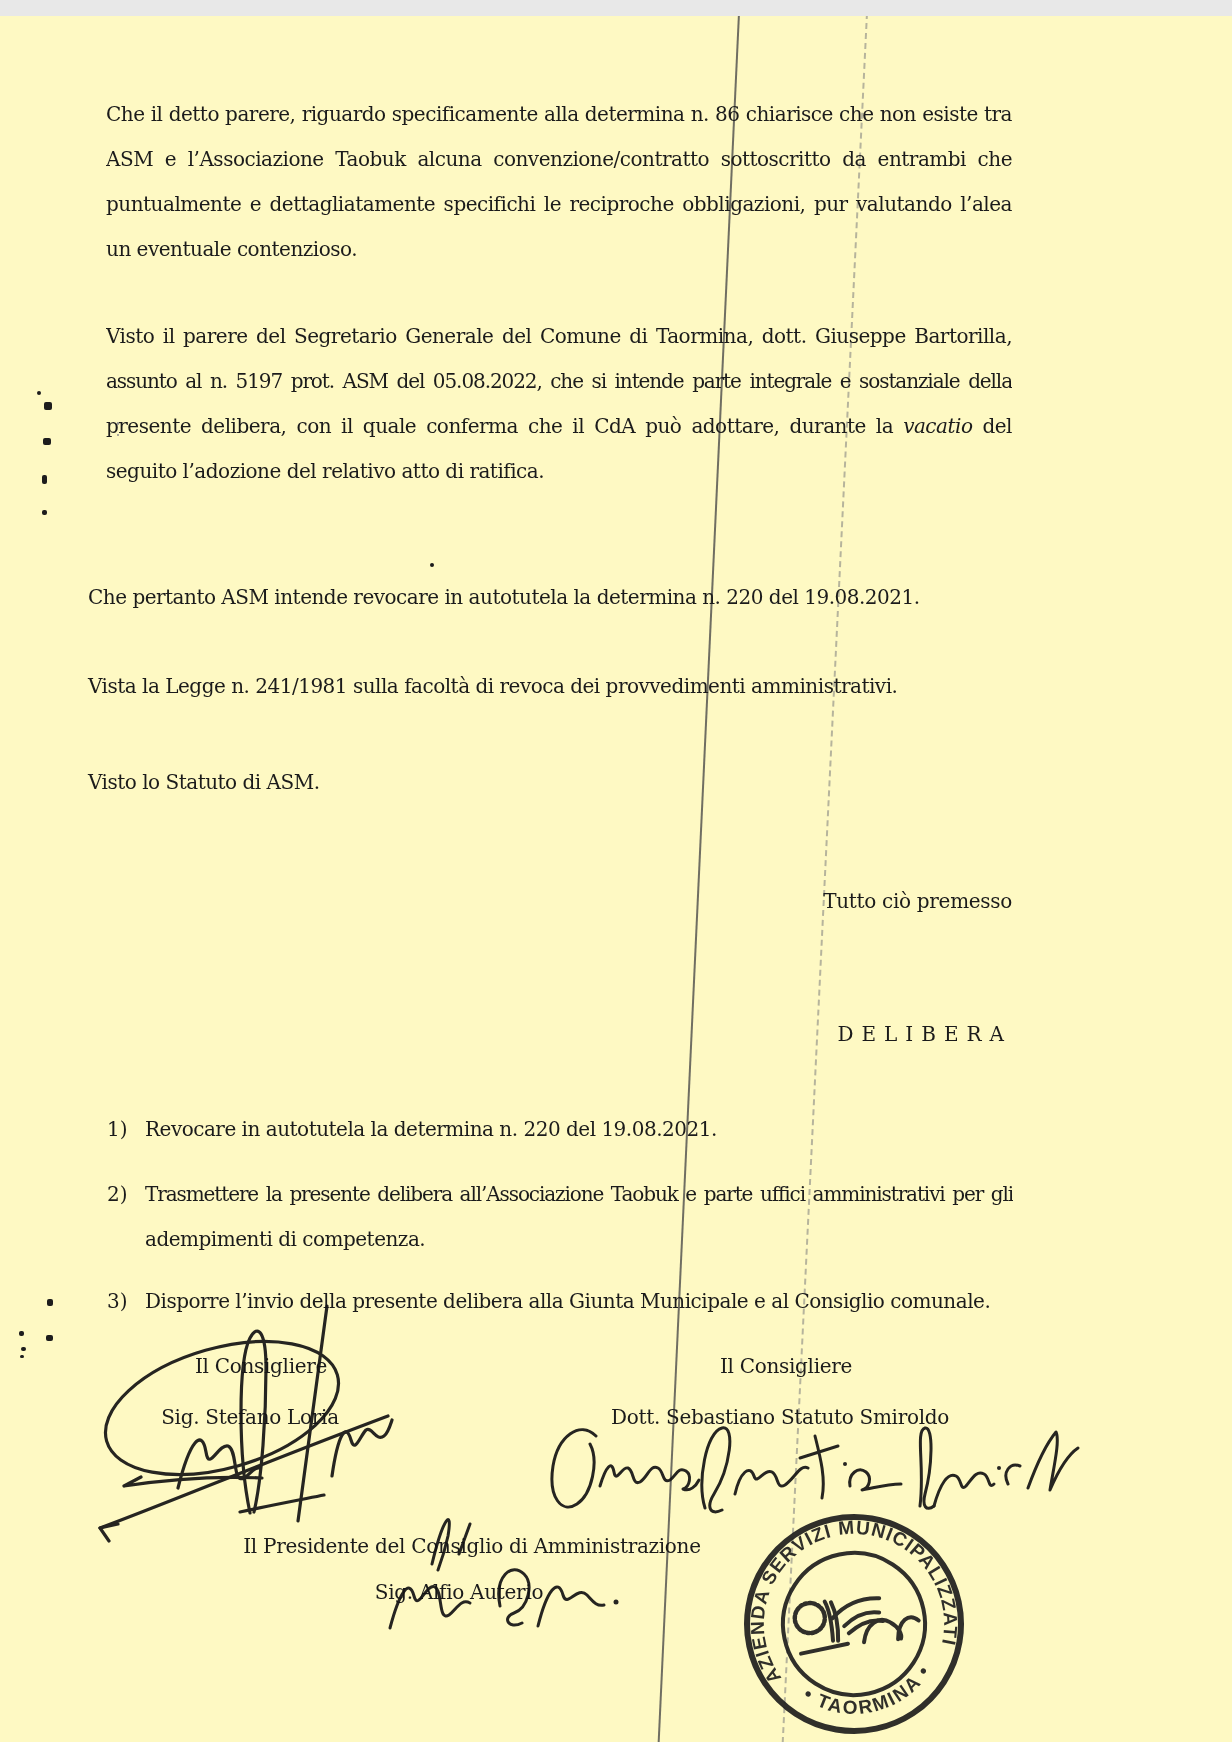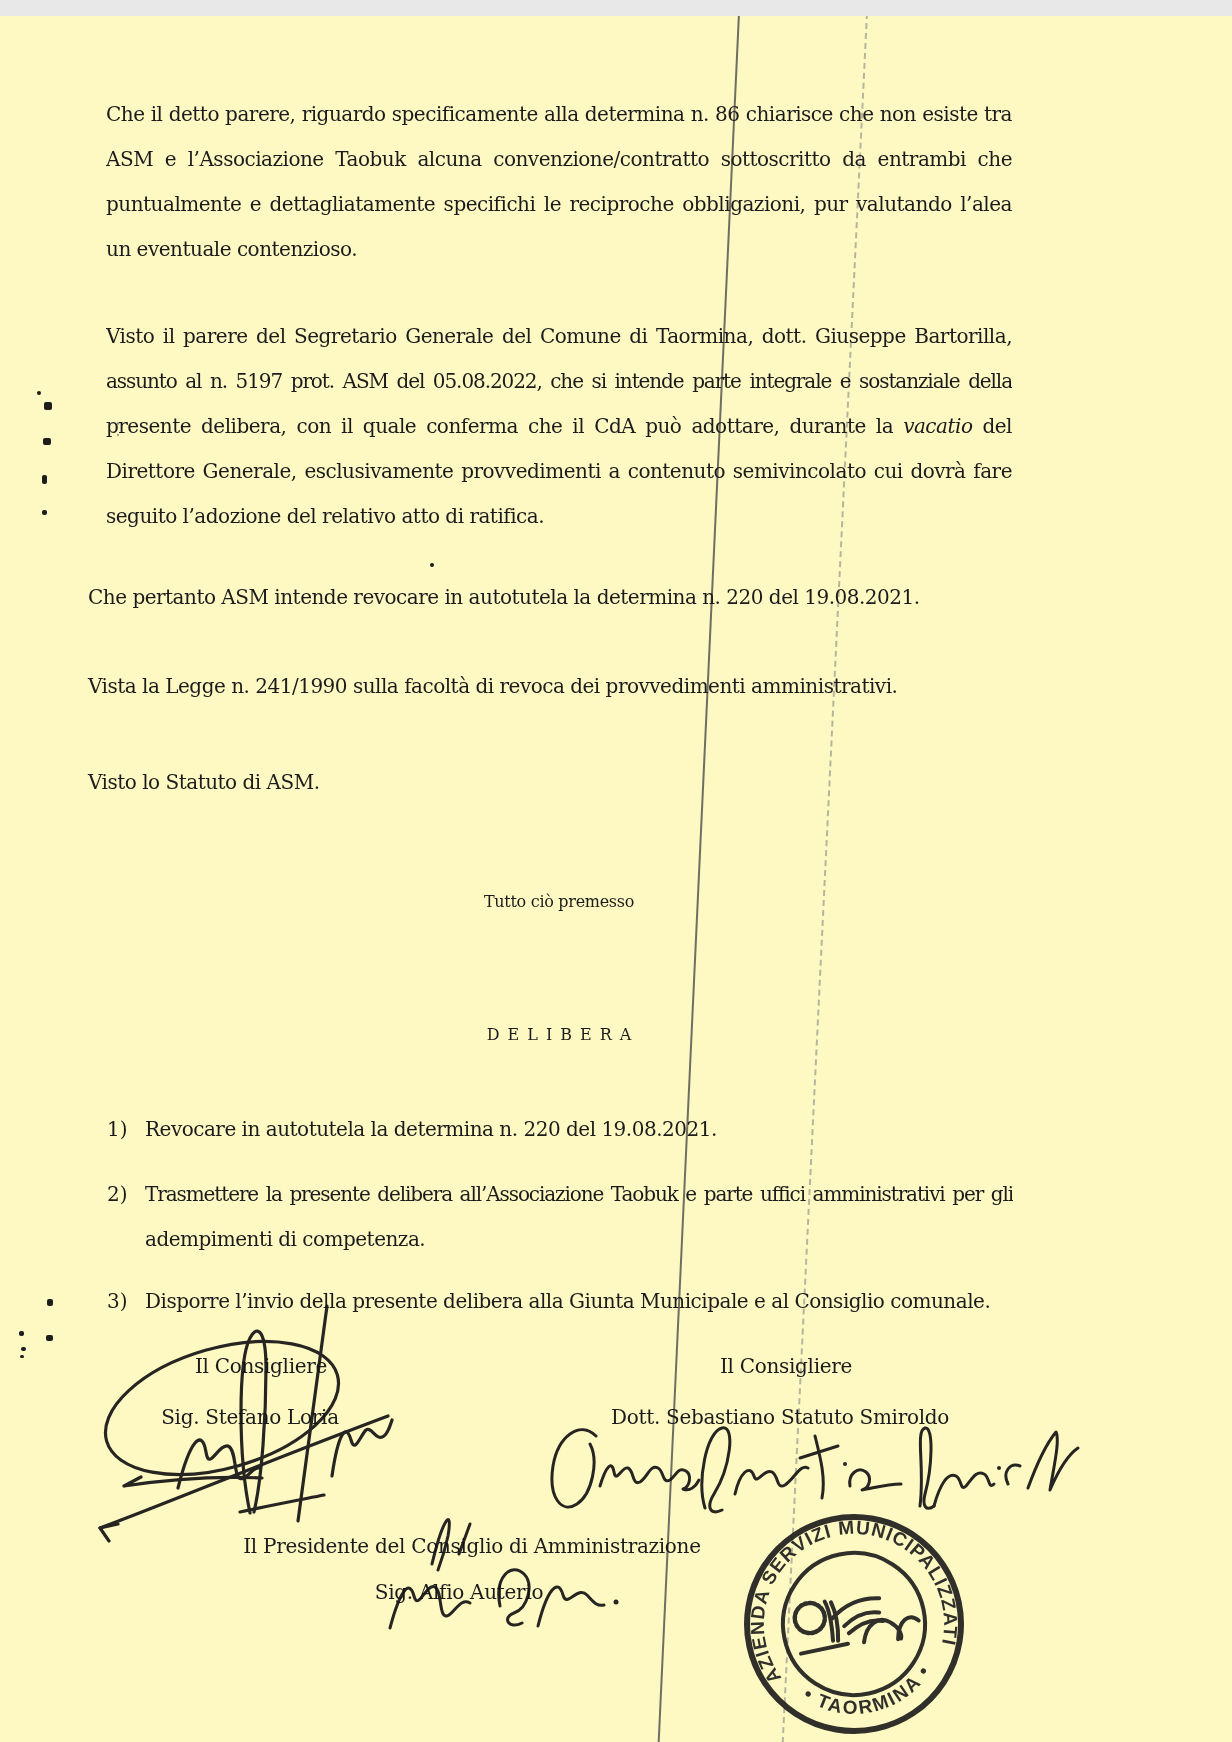--- a/index.html
+++ b/index.html
@@ -3,21 +3,21 @@
 <meta charset="utf-8">
 <style>
   html,body{margin:0;padding:0;background:#e8e8e8}
   .page{position:relative;width:1232px;height:1742px;margin:16px auto;background:#fef9c3;
         font-family:"DejaVu Serif","Liberation Serif",serif;color:#1b1b1b;overflow:hidden}
   .para{position:absolute;left:106px;width:906px;font-size:20px;line-height:45px;letter-spacing:-0.5px}
   .jl{text-align:justify;text-align-last:justify;height:45px;overflow:hidden}
   .jl.last{text-align:justify;text-align-last:left}
   .jl.tight{letter-spacing:-1.1px}
   .single{position:absolute;left:88px;font-size:20px;line-height:45px;white-space:nowrap;letter-spacing:-0.5px}
-  .center-line{position:absolute;left:106px;width:906px;text-align:center;font-size:16px;line-height:45px;letter-spacing:-0.3px}
+  .center-line{position:absolute;left:106px;width:906px;text-align:right;font-size:20px;line-height:45px;letter-spacing:-0.3px}
   .delibera{letter-spacing:8px;text-indent:8px}
   .list-item{position:absolute;left:107px;width:906px;padding-left:38px;box-sizing:border-box;
              font-size:20px;line-height:45px;letter-spacing:-0.5px}
   .list-item .num{position:absolute;left:0;top:0;letter-spacing:0}
   .sig-label{position:absolute;font-size:20px;line-height:45px;text-align:center;white-space:nowrap;letter-spacing:-0.3px}
   em{}
   .ink-dot{position:absolute;width:4px;height:4px;background:#1b1b1b;border-radius:50%}
   .speck{position:absolute;background:#1d1d1d;border-radius:2px}
   .speck.faint{background:#8b8b8b}
   .fold-a{position:absolute;left:738px;top:-3px;width:2px;height:1752px;background:#474747;opacity:.78;
@@ -44,28 +44,27 @@
     <div class="jl">Che il detto parere, riguardo specificamente alla determina n. 86 chiarisce che non esiste tra</div>
     <div class="jl">ASM e l’Associazione Taobuk alcuna convenzione/contratto sottoscritto da entrambi che</div>
     <div class="jl">puntualmente e dettagliatamente specifichi le reciproche obbligazioni, pur valutando l’alea di</div>
     <div class="jl last">un eventuale contenzioso.</div>
   </div>
 
   <div class="para" style="top:298px">
     <div class="jl">Visto il parere del Segretario Generale del Comune di Taormina, dott. Giuseppe Bartorilla,</div>
     <div class="jl tight">assunto al n. 5197 prot. ASM del 05.08.2022, che si intende parte integrale e sostanziale della</div>
     <div class="jl"><span>presente delibera, con il quale conferma che il CdA può adottare, durante la </span><em>vacatio</em><span> del</span></div>
-    <div class="jl">Direttore Generale, esclusivamente provvedimenti a contenuto semivincolato cui dovrà fare</div>
     <div class="jl last">seguito l’adozione del relativo atto di ratifica.</div>
   </div>
 
   <div class="ink-dot" style="left:430px;top:547px"></div>
 
   <div class="single" style="top:559px">Che pertanto ASM intende revocare in autotutela la determina n. 220 del 19.08.2021.</div>
-  <div class="single" style="top:648px">Vista la Legge n. 241/1990 sulla facoltà di revoca dei provvedimenti amministrativi.</div>
+  <div class="single" style="top:648px">Vista la Legge n. 241/1981 sulla facoltà di revoca dei provvedimenti amministrativi.</div>
   <div class="single" style="top:744px">Visto lo Statuto di ASM.</div>
 
   <div class="center-line" style="top:863px">Tutto ciò premesso</div>
   <div class="center-line delibera" style="top:996px">DELIBERA</div>
 
   <div class="list-item" style="top:1091px">
     <span class="num">1)</span>
     <div class="jl last">Revocare in autotutela la determina n. 220 del 19.08.2021.</div>
   </div>
   <div class="list-item" style="top:1156px">

